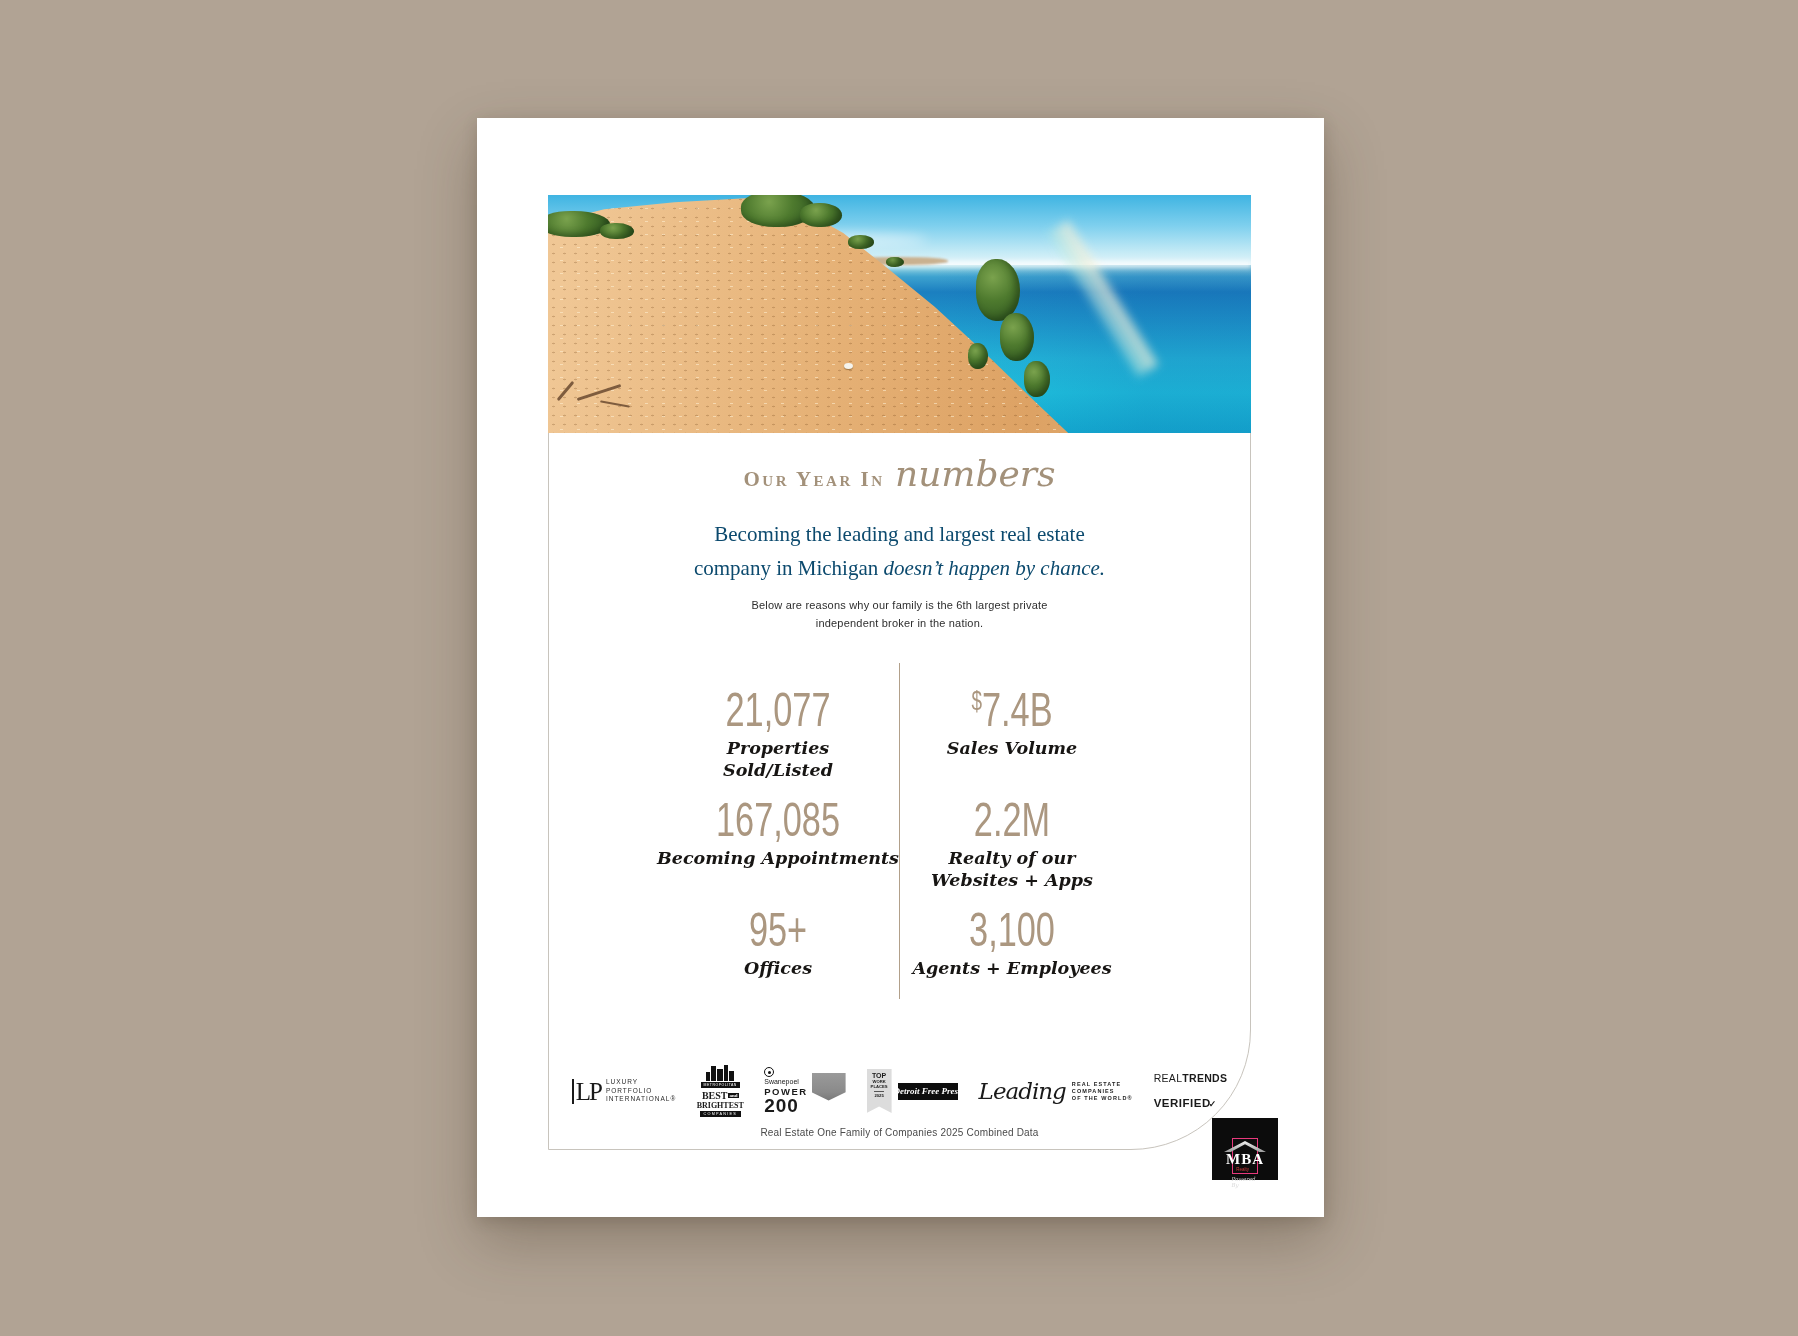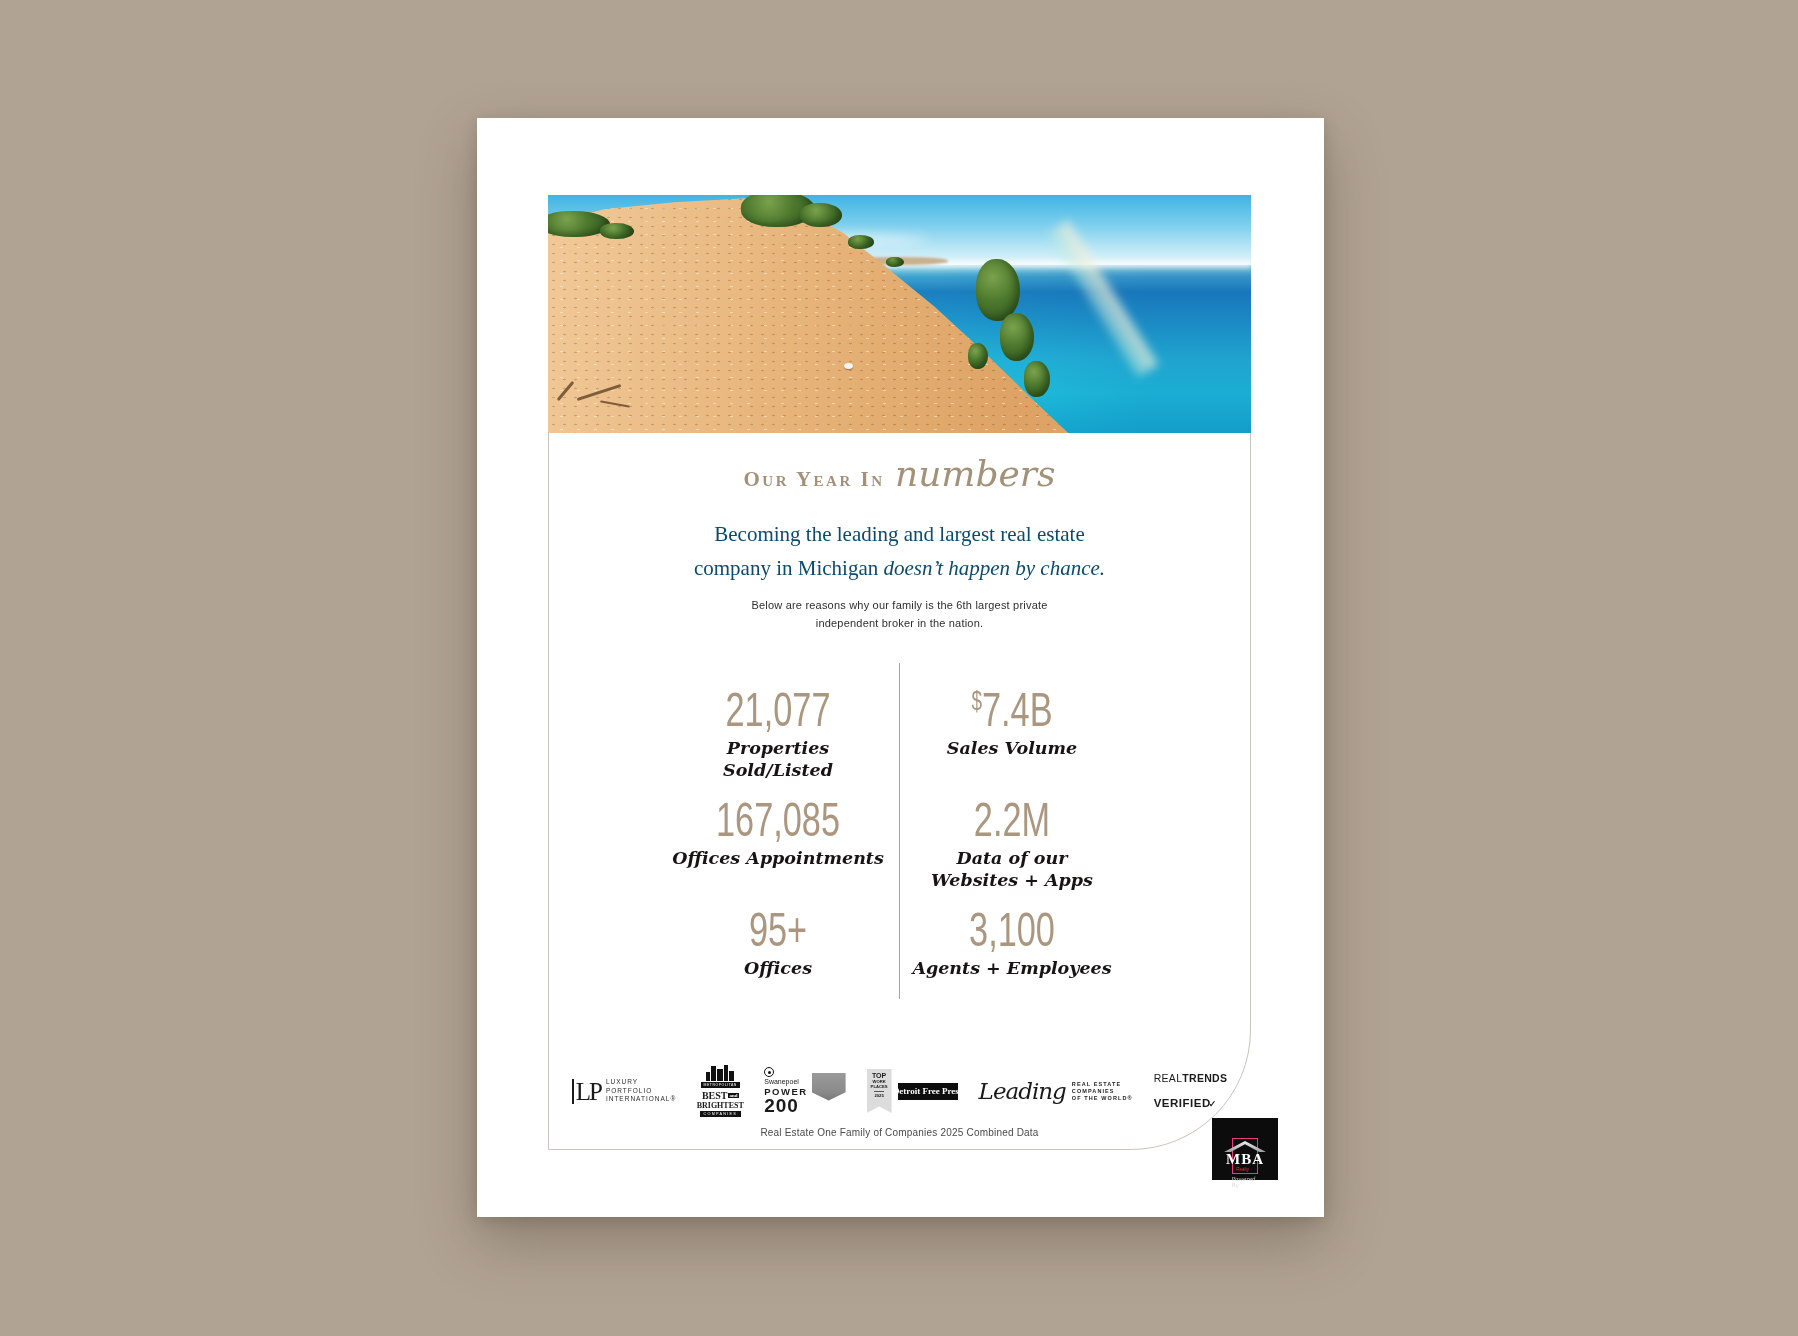--- a/index.html
+++ b/index.html
@@ -113,21 +113,21 @@
     clip-path:polygon(0 0,100% 0,100% 60%,50% 86%,0 60%);}
   
   .logo-twp{gap:6px;}
   .twp-ribbon{width:25px;height:44px;background:#dcdcdc;
     clip-path:polygon(0 0,100% 0,100% 100%,50% 85%,0 100%);
     display:flex;flex-direction:column;align-items:center;padding-top:3px;box-sizing:border-box;}
   .twp-ribbon b{font-size:7px;line-height:7px;letter-spacing:0;}
   .twp-ribbon span{font-size:4.2px;font-weight:bold;line-height:5px;}
   .twp-year{margin-top:2px;font-size:4.5px;border-top:1px solid #555;padding-top:1px;}
   .dfp{background:#0d0d0d;color:#fff;width:60px;height:17px;display:flex;align-items:center;justify-content:center;
-    font-family:"Liberation Serif", serif;font-weight:bold;font-size:9px;white-space:nowrap;}
+    font-family:"Liberation Serif", serif;font-weight:bold;font-style:italic;font-size:9px;white-space:nowrap;}
   
   .logo-lre{gap:6px;}
   .lre-script{font-family:"DejaVu Serif", serif;font-style:italic;font-size:23px;letter-spacing:-1px;}
   .lre-lines span{display:block;font-size:5.5px;font-weight:bold;letter-spacing:1.1px;line-height:7px;color:#222;}
   
   .logo-rtv{flex-direction:column;align-items:flex-start;}
   .rtv-l1{font-size:10.5px;letter-spacing:.3px;line-height:11px;}
   .rtv-l1 .bold{font-weight:bold;}
   .rtv-l2{font-size:11.5px;font-weight:bold;letter-spacing:.5px;line-height:12px;margin-top:13px;}
   .rtv-check{font-size:9px;margin-left:-2px;}
@@ -206,27 +206,27 @@
     </div>
     <div class="stat col-r row-1">
       <div class="stat-value"><span class="stat-prefix">$</span><span>7.4B</span></div>
       <div class="stat-label">
           <span>Sales Volume</span>
         </div>
     </div>
     <div class="stat col-l row-2">
       <div class="stat-value"><span class="stat-prefix"></span><span>167,085</span></div>
       <div class="stat-label">
-          <span>Offices Appointments</span>
+          <span>Becoming Appointments</span>
         </div>
     </div>
     <div class="stat col-r row-2">
       <div class="stat-value"><span class="stat-prefix"></span><span>2.2M</span></div>
       <div class="stat-label">
-          <span>Data of our</span>
+          <span>Realty of our</span>
           <span>Websites + Apps</span>
         </div>
     </div>
     <div class="stat col-l row-3">
       <div class="stat-value"><span class="stat-prefix"></span><span>95+</span></div>
       <div class="stat-label">
           <span>Offices</span>
         </div>
     </div>
     <div class="stat col-r row-3">

